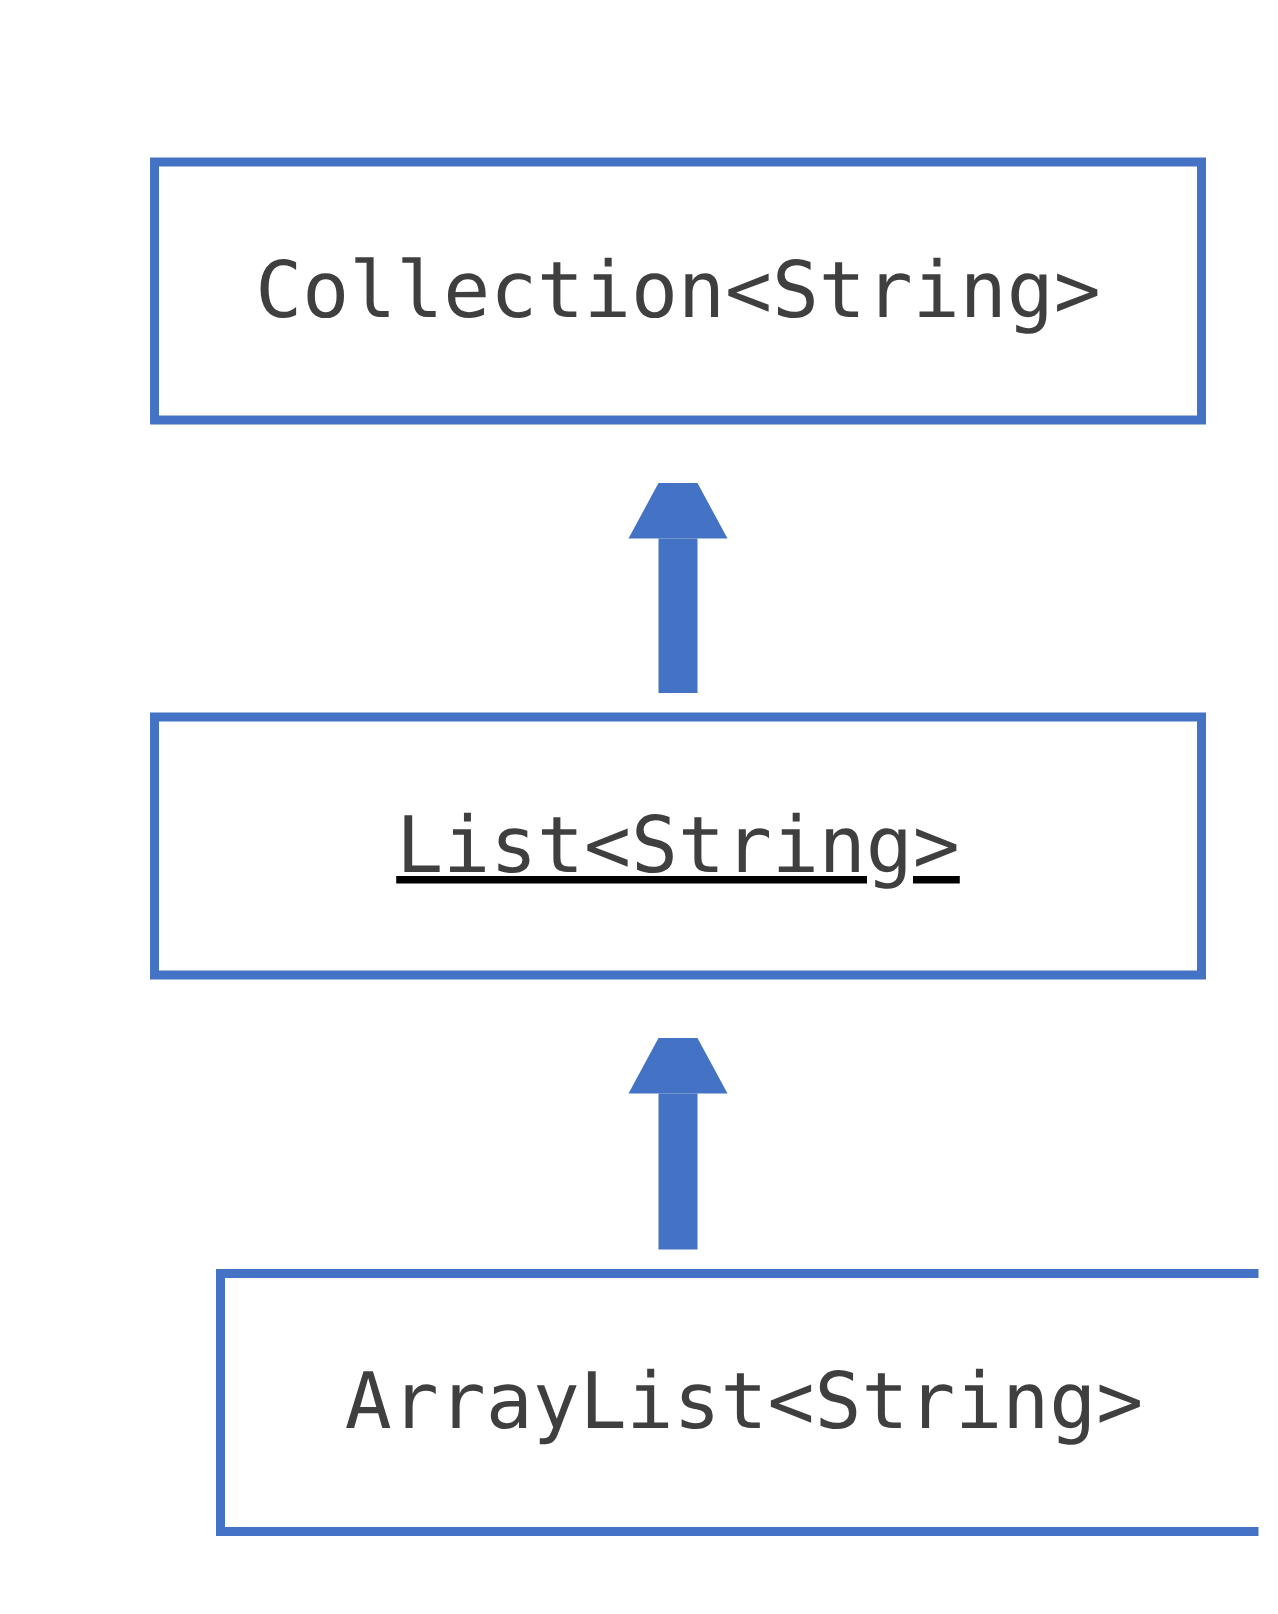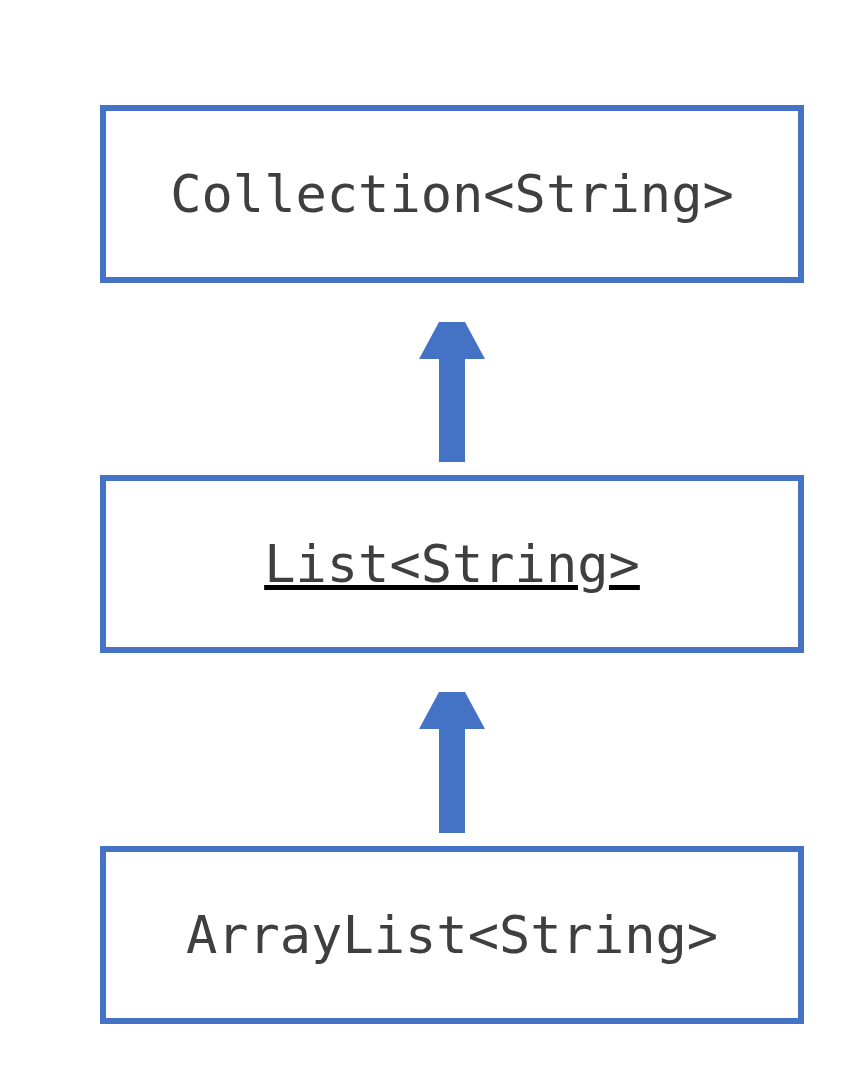--- a/index.html
+++ b/index.html
@@ -30,21 +30,21 @@
     justify-content: center;
   }
   .node-label {
     font-size: 52px;
     color: var(--text);
     white-space: pre;
     letter-spacing: 0;
   }
   .node-collection { top: 79px; }
   .node-list       { top: 449px; text-decoration: underline; }
-  .node-arraylist  { top: 820px; }
+  .node-arraylist  { top: 820px; margin-left: 44px; }
   .arrow {
     position: absolute;
     left: 406px;
     width: 40px;
     display: flex;
     flex-direction: column;
     align-items: center;
   }
   .arrow-list-to-collection { top: 257px; height: 192px; }
   .arrow-arraylist-to-list  { top: 627px; height: 193px; }

